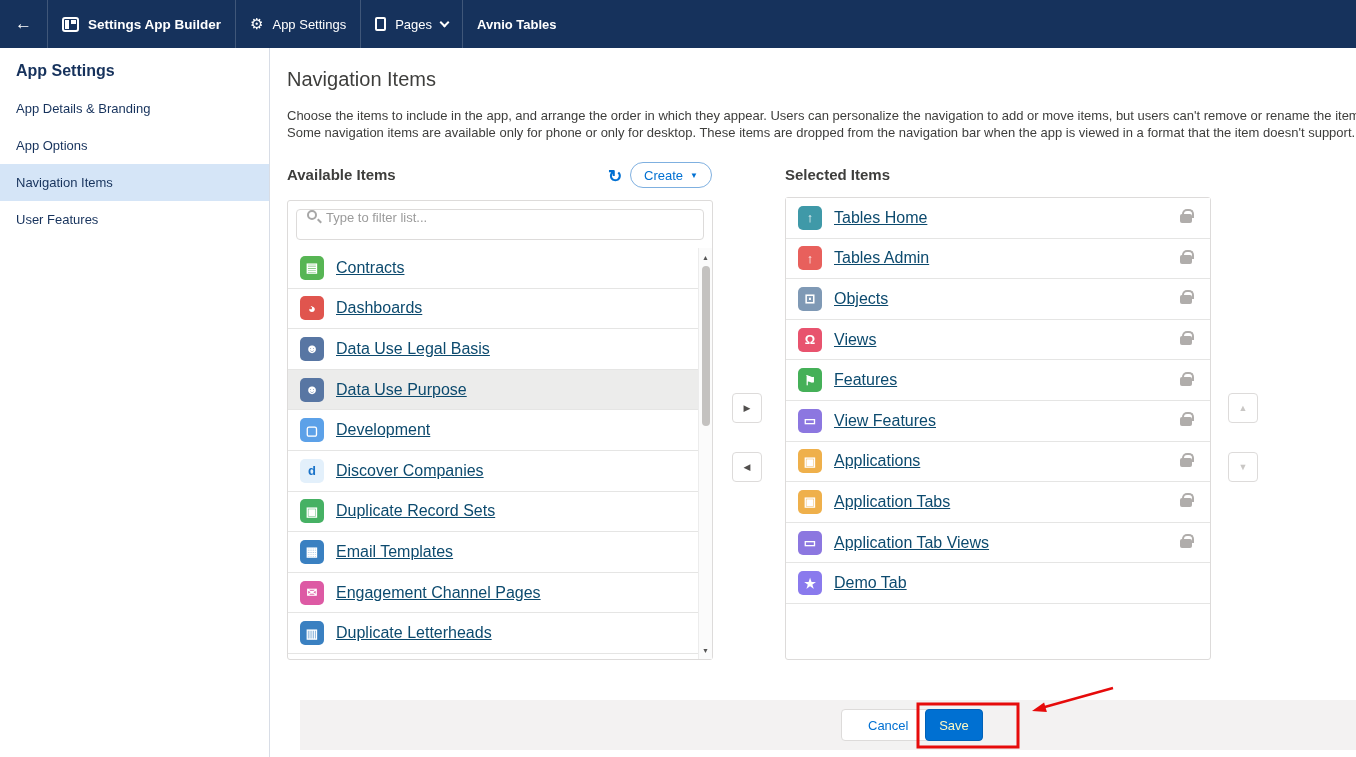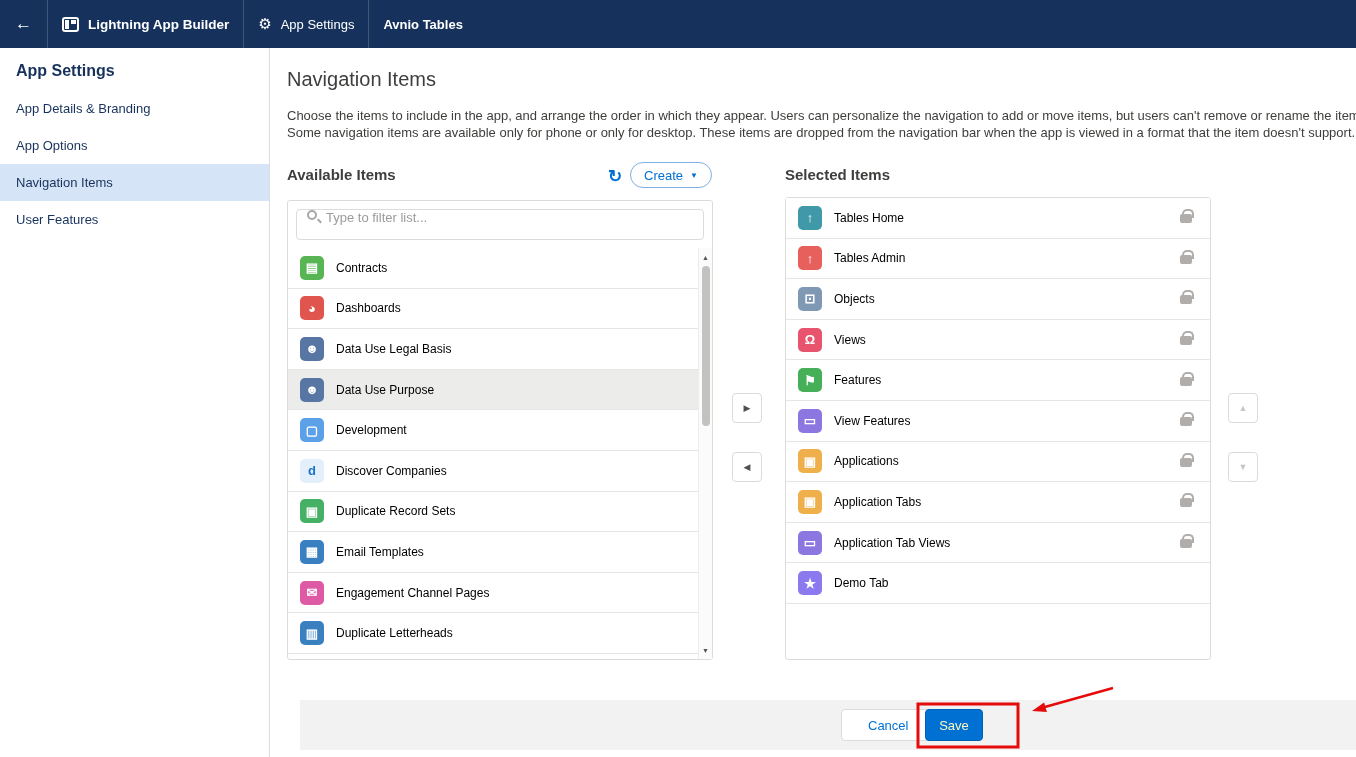--- a/index.html
+++ b/index.html
@@ -48,21 +48,21 @@
   .mag-icon::after { content:''; position:absolute; width:2px; height:5px; background:#a7a7a7; left:8px; top:8px; transform:rotate(-45deg); transform-origin:top left; }
   .search-input { border:none; outline:none; flex:1; font-size:13px; color:#3e3e3c; font-family:inherit; background:transparent; }
   .search-input::placeholder { color:#9b9b9b; }
 
   .avail-rows { position:absolute; left:0; right:14px; top:47px; bottom:0; overflow:hidden; }
   .sel-rows { position:absolute; left:0; right:0; top:0; bottom:0; overflow:hidden; }
   .row { height:40.6px; display:flex; align-items:center; gap:12px; padding-left:12px; border-bottom:1px solid #e5e5e4; cursor:pointer; background:#fff; }
   .row.highlight { background:#ececeb; }
   .sel-rows .row { padding-right:18px; }
   .item-icon { width:24px; height:24px; border-radius:5px; color:#fff; display:flex; align-items:center; justify-content:center; font-size:13px; font-weight:bold; flex:none; }
-  .row-label { font-size:12px; color:#000000; }
+  .row-label { font-size:16px; color:#0c4a6e;text-decoration:underline; }
 
   .lock { position:relative; width:12px; height:9px; background:#b0adab; border-radius:2px; margin-left:auto; margin-top:2px; flex:none; }
   .lock::before { content:''; position:absolute; left:2px; top:-5px; width:8px; height:7px; border:2px solid #b0adab; border-bottom:none; border-radius:5px 5px 0 0; }
 
   .scrollbar { position:absolute; right:0; top:47px; bottom:0; width:14px; border-left:1px solid #ececec; background:#fbfbfb; }
   .sb-arrow { position:absolute; left:0; width:13px; height:14px; font-size:7px; color:#555; display:flex; align-items:center; justify-content:center; cursor:pointer; }
   .sb-up { top:2px; } .sb-down { bottom:2px; }
   .sb-thumb { position:absolute; left:2.5px; top:18px; width:8px; height:160px; background:#c4c2c0; border-radius:4px; cursor:pointer; }
 
   .sq-btn { position:absolute; width:30px; height:30px; background:#fff; border:1px solid #dddbda; border-radius:4px; display:flex; align-items:center; justify-content:center; font-size:9px; color:#514f4d; cursor:pointer; }
@@ -82,25 +82,30 @@
 <body>
 
 <div class="screen">
 
   <header class="topbar">
     <div class="tb-sec tb-back">
       <span>←</span>
     </div>
     <div class="tb-sec tb-builder">
       <span class="builder-icon"></span>
-      <span>Lightning App Builder</span>
+      <span>Settings App Builder</span>
     </div>
     <div class="tb-sec">
       <span class="gear-glyph">⚙</span>
       <span>App Settings</span>
+    </div>
+    <div class="tb-sec">
+      <span class="page-icon"></span>
+      <span>Pages</span>
+      <span class="chev-down"></span>
     </div>
     <div class="tb-sec tb-appname">
       <span>Avnio Tables</span>
     </div>
   </header>
 
   <aside class="sidebar">
     <h2 class="sb-title">App Settings</h2>
     <ul class="sb-list">
 

